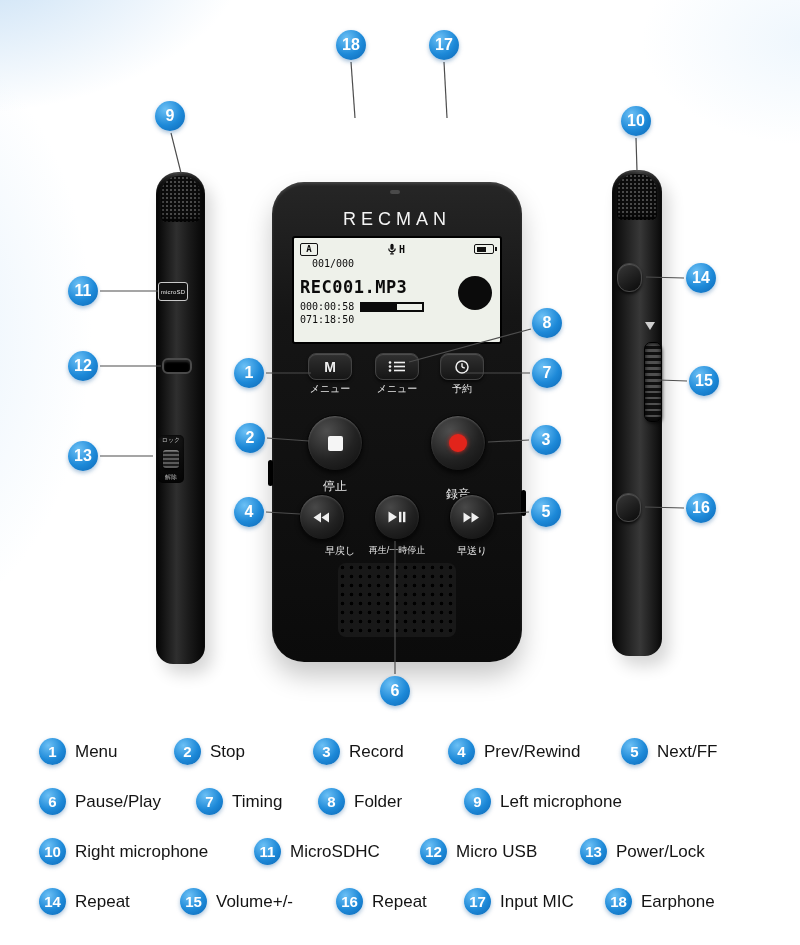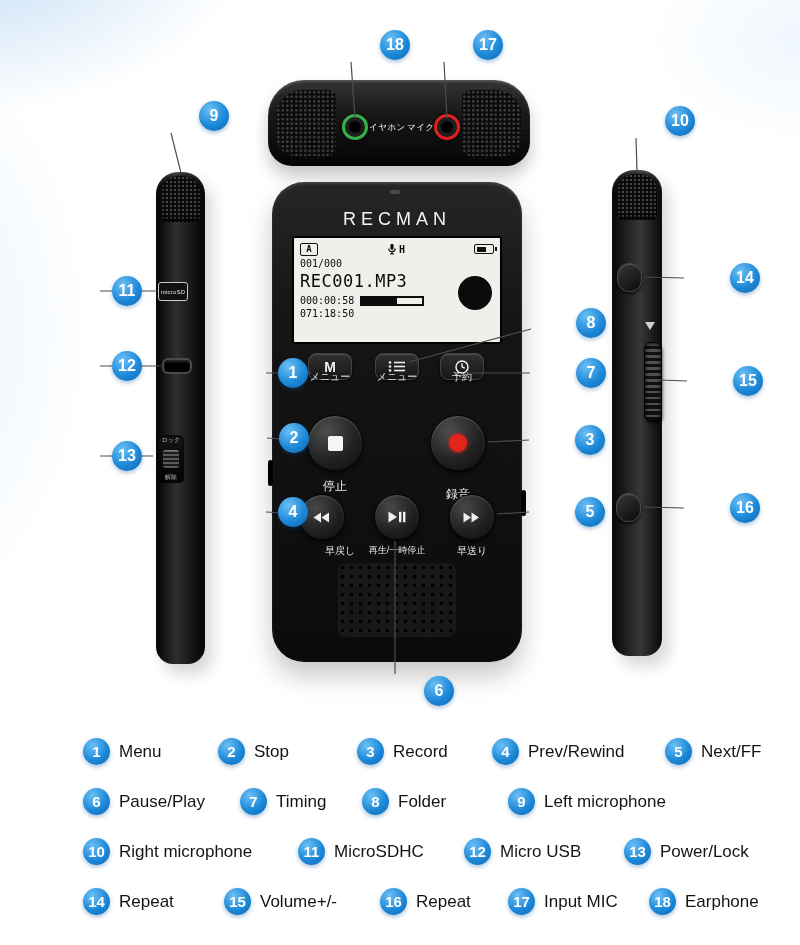--- a/index.html
+++ b/index.html
@@ -89,35 +89,35 @@
     background:#eef1ea; border:2px solid #000; border-radius:3px; padding:4px 6px;
     font-family:"DejaVu Sans Mono", monospace; color:#0b0b0b; overflow:hidden; }
   .scr-status { display:flex; align-items:center; justify-content:space-between; height:14px; }
   .scr-folder { display:inline-flex; align-items:center; justify-content:center;
     min-width:18px; height:13px; border:1.5px solid #111; border-radius:2px;
     font-size:9px; font-weight:bold; }
   .scr-mic { display:inline-flex; align-items:center; gap:2px; font-size:10px; font-weight:bold; }
   .scr-batt { position:relative; width:20px; height:10px; border:1.5px solid #111; border-radius:2px; }
   .scr-batt::after { content:""; position:absolute; right:-4px; top:2px; width:2.5px; height:4px; background:#111; }
   .batt-fill { position:absolute; left:1.5px; top:1.5px; bottom:1.5px; width:9px; background:#111; }
-  .scr-track { font-size:10px; margin-top:2px; }
-  .scr-file { font-size:17px; font-weight:normal; letter-spacing:.5px; margin-top:2px; padding-right:40px; white-space:nowrap; }
+  .scr-track { font-size:10px; margin-top:2px;margin-left:12px; }
+  .scr-file { font-size:17px; font-weight:bold; letter-spacing:.5px; margin-top:8px; padding-right:40px; white-space:nowrap; }
   .scr-time { display:flex; align-items:center; gap:6px; margin-top:4px; font-size:10px; }
   .scr-bar { position:relative; width:64px; height:10px; border:2px solid #0b0b0b; background:#eef1ea; }
   .scr-bar-fill { position:absolute; left:0; top:0; bottom:0; width:58%; background:#0b0b0b; }
   .scr-total { font-size:10px; margin-top:2px; }
   .scr-circle { position:absolute; right:8px; top:38px; width:34px; height:34px; border-radius:50%; background:#0b0b0b; }
 
   .key { position:absolute; top:171px; width:44px; height:27px; border-radius:8px;
     background:linear-gradient(180deg,#303030,#161616); border:1px solid #424242;
     box-shadow:0 2px 3px rgba(0,0,0,.6), inset 0 1px 1px rgba(255,255,255,.16);
     color:#f0f0f0; display:flex; align-items:center; justify-content:center;
     font-weight:bold; font-size:14px; }
   .key-m { left:36px; } .key-list { left:103px; } .key-clock { left:168px; }
-  .key-label { position:absolute; top:188px; width:80px; transform:translateX(-50%);
+  .key-label { position:absolute; top:200px; width:80px; transform:translateX(-50%);
     text-align:center; color:#e6e6e6; font-size:10px; }
   .kl-menu { left:58px; } .kl-list { left:125px; } .kl-clock { left:190px; }
 
   .big-btn { position:absolute; top:233px; width:56px; height:56px; border-radius:50%;
     background:radial-gradient(circle at 35% 28%,#4e4e4e,#222 55%,#0e0e0e);
     border:1px solid #050505;
     box-shadow:0 3px 5px rgba(0,0,0,.65), inset 0 1px 2px rgba(255,255,255,.22);
     display:flex; align-items:center; justify-content:center; }
   .btn-stop { left:35px; } .btn-record { left:158px; }
   .stop-glyph { width:15px; height:15px; background:#f5f5f5; border-radius:2px; }
@@ -140,21 +140,21 @@
 
   .grille { position:absolute; left:66px; top:381px; width:118px; height:74px; border-radius:8px;
     background-color:#181818;
     background-image:radial-gradient(circle,#000 1.6px,transparent 2.1px);
     background-size:9px 9px; }
 
   
   .badge { border-radius:50%;
     background:radial-gradient(circle at 35% 28%,#6cc0f5 0%,#1d89d8 55%,#0c67b5 100%);
     color:#fff; font-weight:bold; display:flex; align-items:center; justify-content:center;
-    box-shadow:0 2px 4px rgba(10,80,150,.35);margin-left:44px; }
+    box-shadow:0 2px 4px rgba(10,80,150,.35); }
   .callout { position:absolute; width:30px; height:30px; font-size:16px; z-index:6; }
   .lines { position:absolute; inset:0; z-index:5; pointer-events:none; }
   .lines line { stroke:#4d4d4d; stroke-width:1.2; }
 
   .legend-item { position:absolute; display:flex; align-items:center; gap:9px; }
   .legend-num { width:27px; height:27px; font-size:15px; flex:0 0 27px; }
   .legend-label { font-size:17px; color:#141414; white-space:nowrap; }
 </style>
 </head>
 <body>
@@ -176,28 +176,20 @@
     <line x1="266" y1="373" x2="311" y2="373"></line>
     <line x1="267" y1="438" x2="309" y2="441"></line>
     <line x1="529" y1="440" x2="488" y2="442"></line>
     <line x1="266" y1="512" x2="300" y2="514"></line>
     <line x1="529" y1="512" x2="497" y2="514"></line>
     <line x1="395" y1="674" x2="395" y2="541"></line>
     <line x1="530" y1="373" x2="465" y2="373"></line>
     <line x1="531" y1="329" x2="409" y2="362"></line>
   </svg>
 
-  <div class="device top-view">
-    <div class="mesh mesh-left"></div>
-    <div class="mesh mesh-right"></div>
-    <div class="jack jack-green"></div>
-    <span class="jack-label label-earphone">イヤホン</span>
-    <span class="jack-label label-mic">マイク</span>
-    <div class="jack jack-red"></div>
-  </div>
 
   <div class="device side-left">
     <div class="side-mesh"></div>
     <div class="sd-slot">
       <span class="sd-text">microSD</span>
     </div>
     <div class="usb-port"></div>
     <div class="lock-switch">
       <span class="sw-label">ロック</span>
       <div class="sw-knob"></div>

